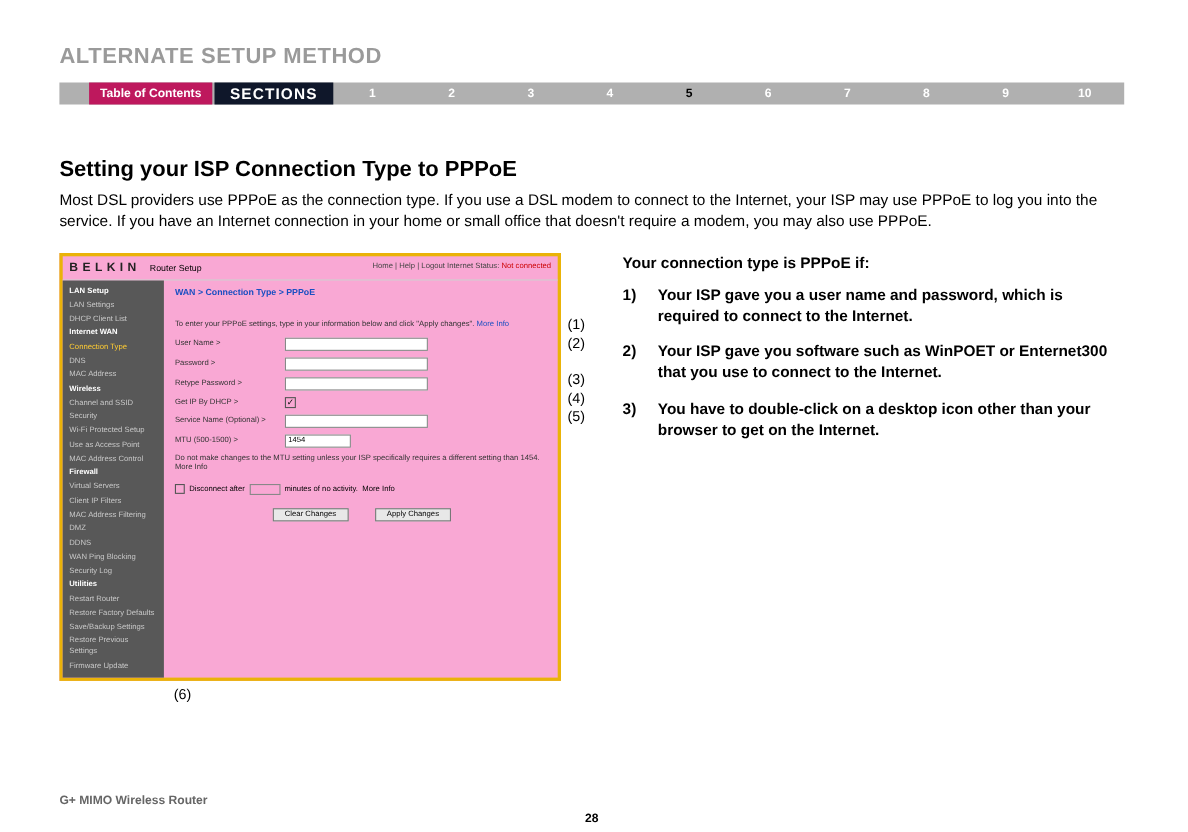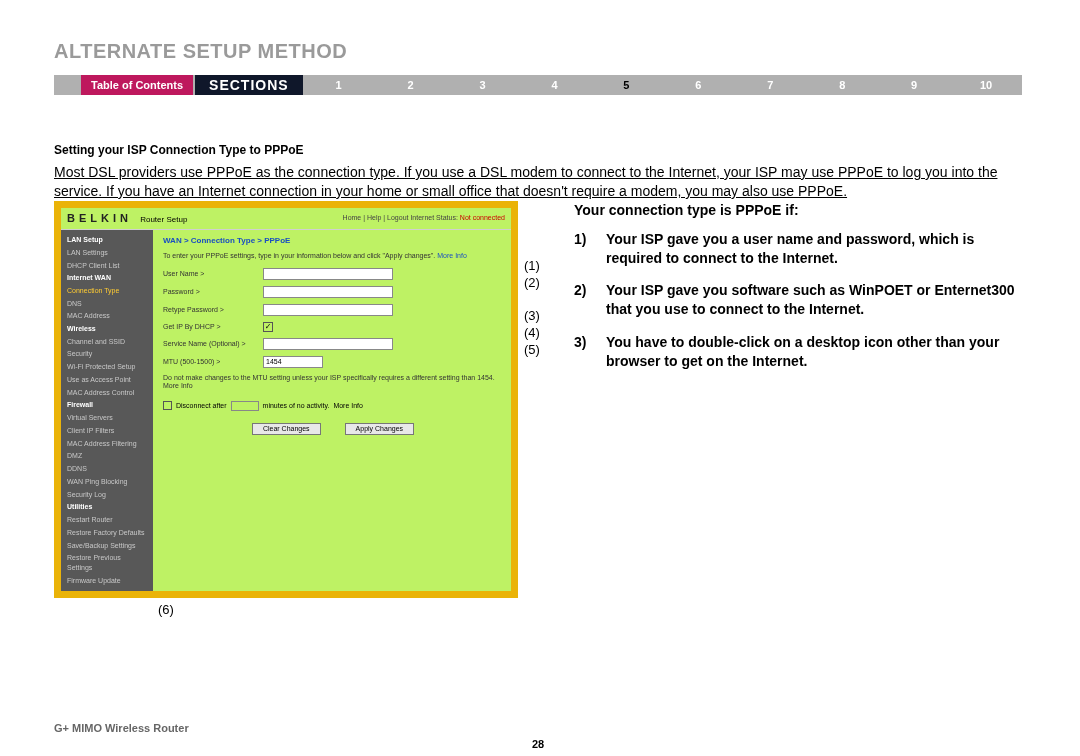--- a/index.html
+++ b/index.html
@@ -62,47 +62,47 @@
     font-size: 11px;
   }
   .section-num.active {
     color: #000000;
   }
 
   .content {
     margin-top: 48px;
   }
   .subhead {
-    font-size: 12px;
+    font-size: 20px;
     font-weight: bold;
     margin-bottom: 6px;
   }
   .intro {
     font-size: 14px;
     line-height: 1.35;
-    text-decoration: underline;
+    margin-bottom: 20px;
   }
 
   .two-col {
     display: flex;
     gap: 20px;
     align-items: flex-start;
   }
 
   .shot-wrap {
     display: flex;
     align-items: flex-start;
     gap: 6px;
   }
 
   
   .shot {
     width: 450px;
-    border: 7px solid #eab308;
-    background: #bef264;
+    border: 3px solid #eab308;
+    background: #f9a8d4;
     font-size: 8px;
     color: #000;
     line-height: 1.2;
   }
   .shot .shot-head {
     display: flex;
     justify-content: space-between;
     align-items: center;
     padding: 4px 6px;
     border-bottom: 1px solid #d0d0d0;
@@ -133,21 +133,21 @@
     font-size: 7px;
     padding: 4px 0;
   }
   .shot-nav .hdr { color: #ffffff; font-weight: bold; padding: 2px 6px; }
   .shot-nav .item { padding: 1.5px 6px; color: #c8c8c8; line-height: 1.4; }
   .shot-nav .active { color: #ffcc33; }
   .shot-main {
     flex: 1;
     padding: 6px 8px 10px 10px;
   }
-  .crumbs { color: #1a4fc2; font-weight: bold; font-size: 8px; margin-bottom: 6px; }
+  .crumbs { color: #1a4fc2; font-weight: bold; font-size: 8px; margin-bottom: 20px; }
   .instr { font-size: 7px; color: #333; margin-bottom: 8px; }
   .instr .more { color: #1a4fc2; }
   .frow {
     display: flex;
     align-items: center;
     margin-bottom: 6px;
   }
   .flabel {
     width: 100px;
     font-size: 7px;

